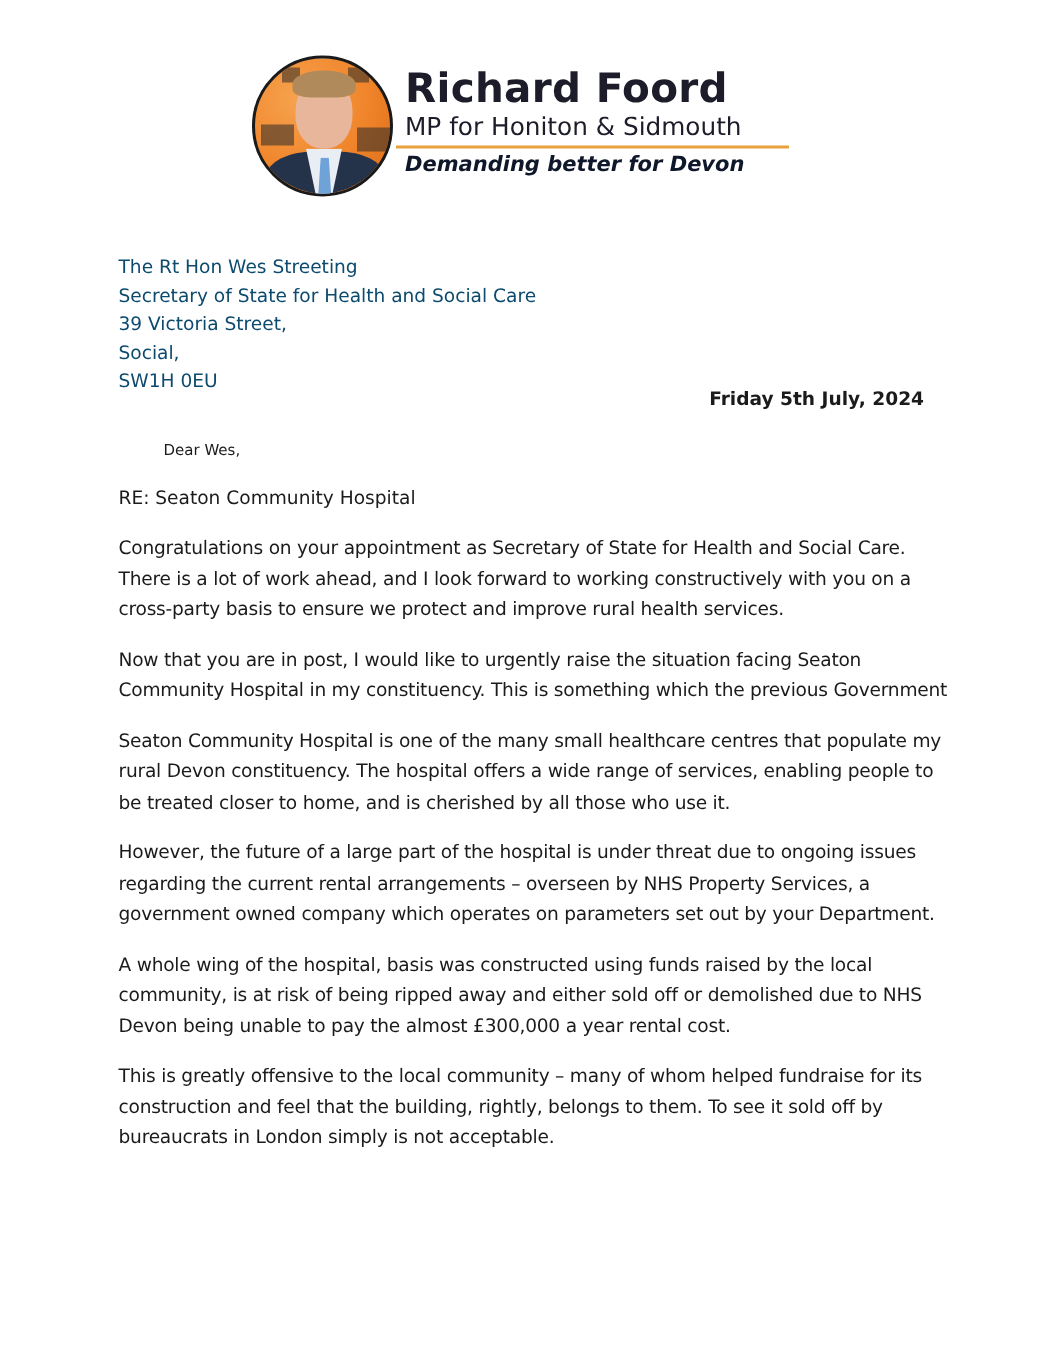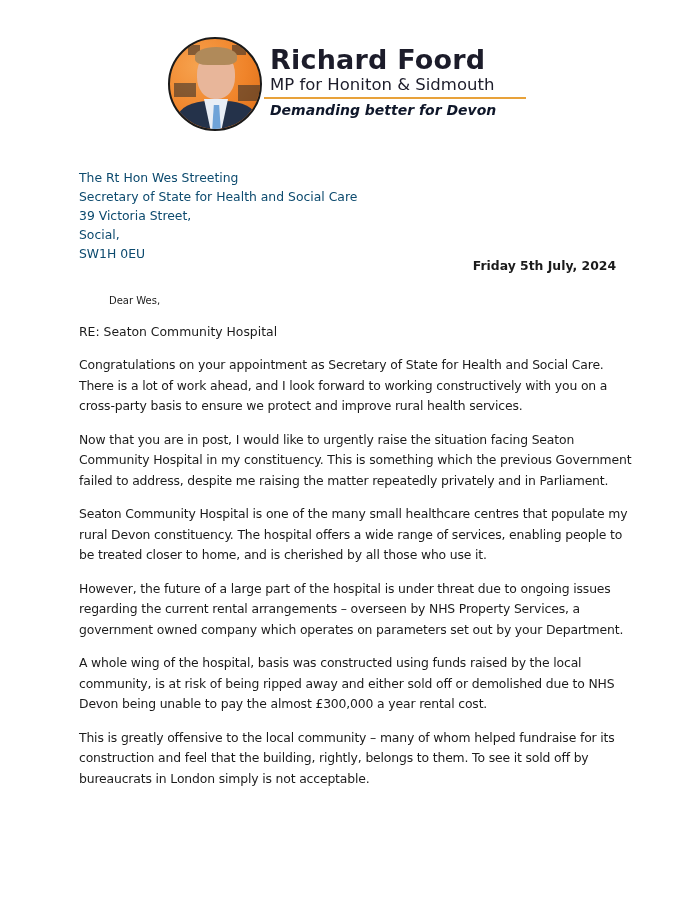--- a/index.html
+++ b/index.html
@@ -218,21 +218,20 @@
 
 <div class="body">
   <p class="para">
     <span>Congratulations on your appointment as Secretary of State for Health and Social Care.</span>
     <span>There is a lot of work ahead, and I look forward to working constructively with you on a</span>
     <span>cross-party basis to ensure we protect and improve rural health services.</span>
   </p>
   <p class="para">
     <span>Now that you are in post, I would like to urgently raise the situation facing Seaton</span>
     <span>Community Hospital in my constituency. This is something which the previous Government</span>
-    <span>failed to address, despite me raising the matter repeatedly privately and in Parliament.</span>
   </p>
   <p class="para">
     <span>Seaton Community Hospital is one of the many small healthcare centres that populate my</span>
     <span>rural Devon constituency. The hospital offers a wide range of services, enabling people to</span>
     <span>be treated closer to home, and is cherished by all those who use it.</span>
   </p>
   <p class="para">
     <span>However, the future of a large part of the hospital is under threat due to ongoing issues</span>
     <span>regarding the current rental arrangements – overseen by NHS Property Services, a</span>
     <span>government owned company which operates on parameters set out by your Department.</span>

